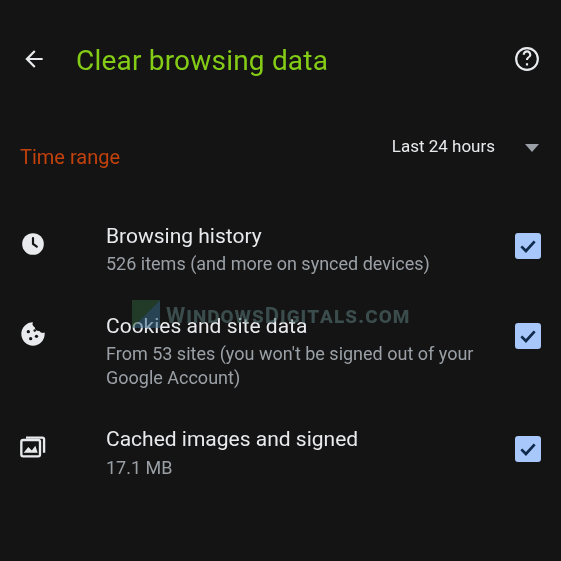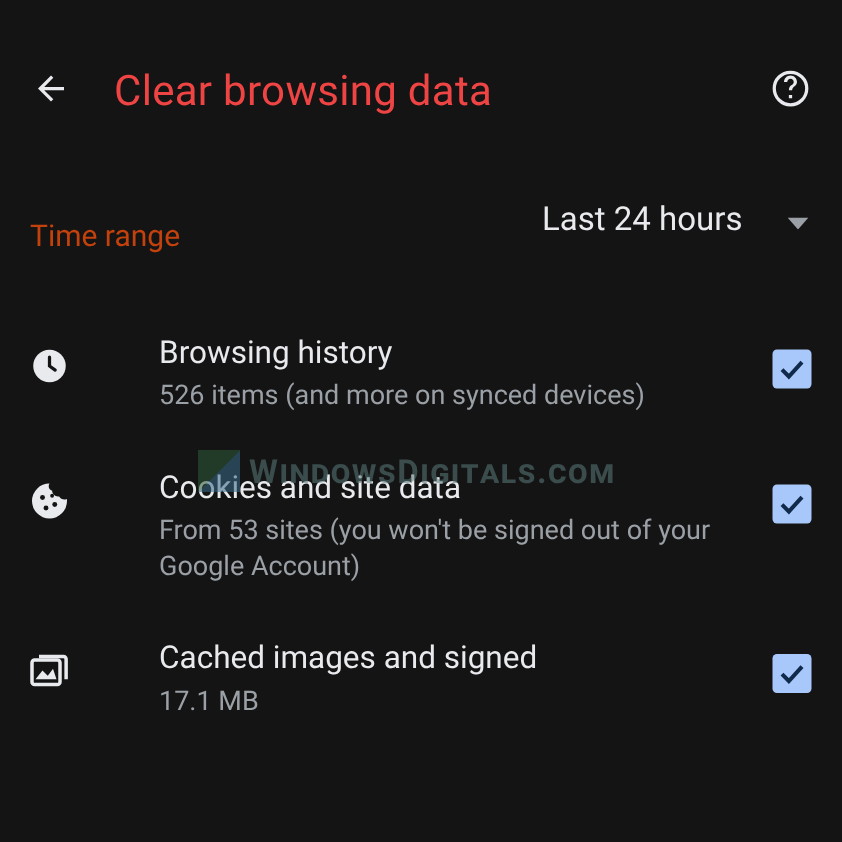--- a/index.html
+++ b/index.html
@@ -32,41 +32,41 @@
     align-items: center;
     padding: 14px 18px 10px 18px;
     gap: 26px;
   }
   .app-bar .back { flex-shrink: 0; display: flex; align-items: center; justify-content: center; width: 32px; height: 32px; }
   .app-bar .title {
     flex: 1;
     font-size: 28px;
     font-weight: 400;
     letter-spacing: 0.2px;
-    color: #ef4444;
+    color: #84cc16;
   }
   .app-bar .help { flex-shrink: 0; display: flex; align-items: center; justify-content: center; width: 32px; height: 32px; }
 
   
   .time-range-row {
     display: flex;
     align-items: center;
     justify-content: space-between;
     padding: 36px 22px 30px 20px;
   }
   .time-range-label {
     font-size: 20px;
     color: #c2410c;
     margin-top: 22px;
   }
   .time-range-select {
     display: flex;
     align-items: center;
     gap: 30px;
-    font-size: 22px;
+    font-size: 17px;
     color: #e8eaed;
   }
 
   
   .options { padding: 6px 0 0 0; }
   .option-row {
     display: flex;
     align-items: flex-start;
     padding: 18px 20px 18px 18px;
     gap: 26px;

